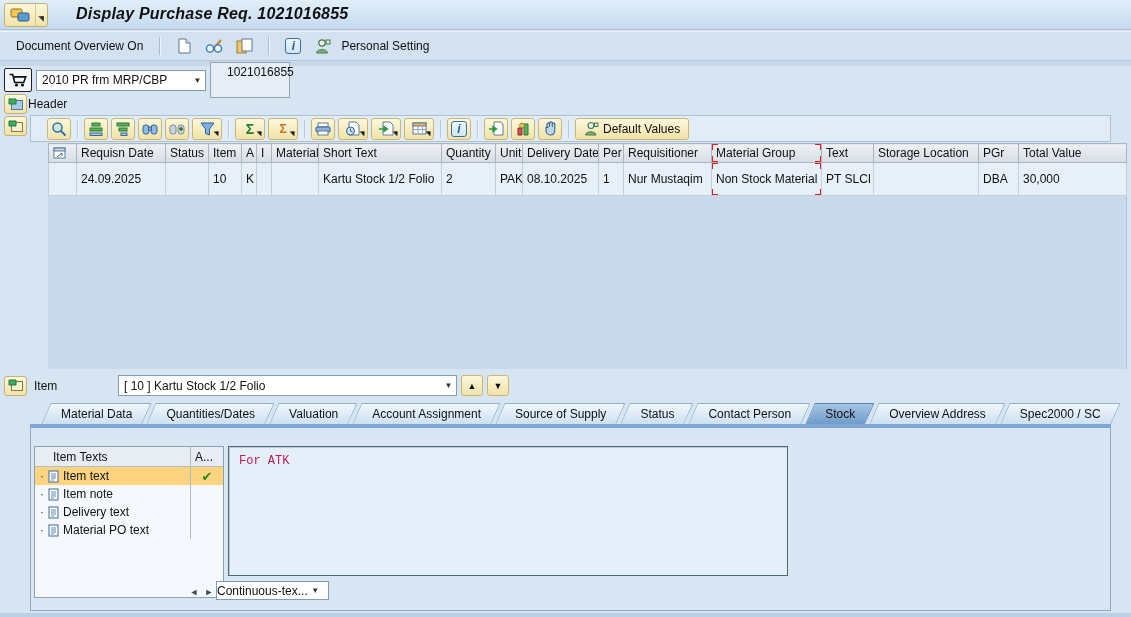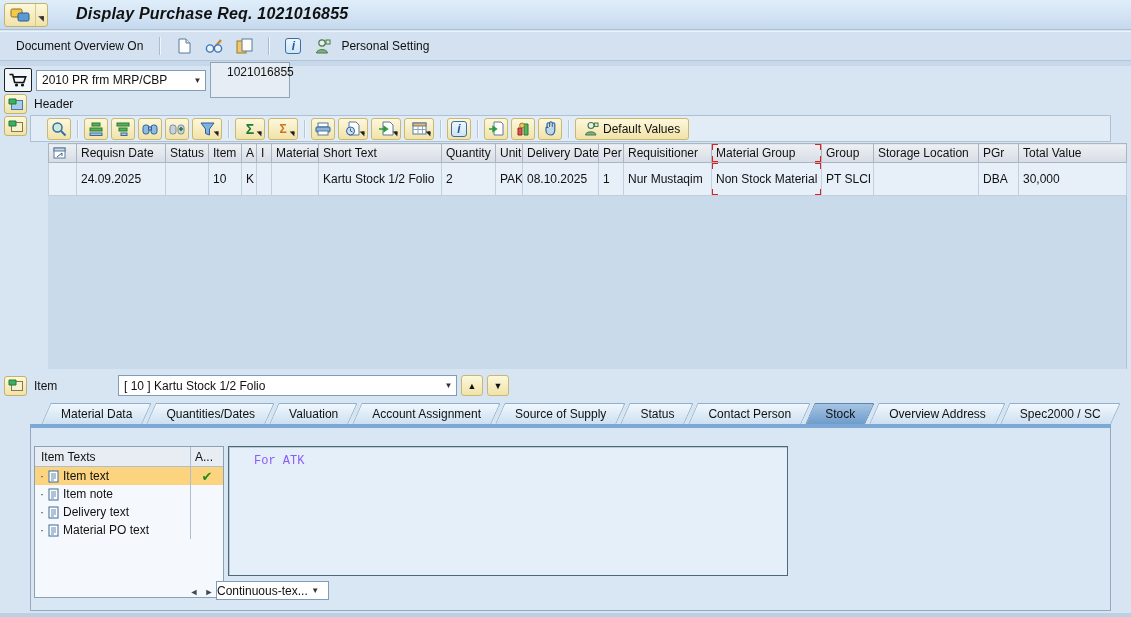--- a/index.html
+++ b/index.html
@@ -29,21 +29,21 @@
   .trans-row { position:absolute; left:0; top:67px; height:26px; display:flex; align-items:center; gap:4px; padding-left:4px; }
   .cart-btn { width:28px; height:24px; background:#f2f7fb; border:1.5px solid #222; border-radius:2px; display:flex; align-items:center; justify-content:center; }
   .combo { height:21px; background:#fff; border:1px solid #7f9db9; display:flex; align-items:center; }
   .combo .cb-lbl { flex:1; padding:0 5px; white-space:nowrap; overflow:hidden; }
   .dd-arr { width:15px; text-align:center; font-size:8px; color:#333; }
   .doctype { width:170px; }
   .ro-input { width:80px; height:36px; background:#e6edf4; border:1px solid #90a4b6; padding:1px 16px; line-height:17px; }
 
   
   .node-btn { width:23px; height:20px; background:linear-gradient(#fdf8dd,#f0e2a8); border:1px solid #c2b26e; border-radius:3px; display:flex; align-items:center; justify-content:center; }
-  .header-row { position:absolute; left:4px; top:94px; display:flex; align-items:center; gap:7px; }
+  .header-row { position:absolute; left:4px; top:94px; display:flex; align-items:center; gap:1px; }
 
   
   .grid-collapse { position:absolute; left:4px; top:116px; }
   .grid-toolbar { position:absolute; left:30px; top:115px; width:1081px; height:27px; background:#e2ecf6;
     border:1px solid #aec1d4; display:flex; align-items:center; padding-left:16px; gap:3px; }
   .gbtn { position:relative; width:24px; height:22px; background:linear-gradient(#fdf8dd,#f0e2a8); border:1px solid #c8b871; border-radius:3px; display:flex; align-items:center; justify-content:center; }
   .gbtn.dd { width:30px; }
   .gbtn.dd::after { content:""; position:absolute; right:2px; bottom:2px; border:3px solid transparent; border-top-color:#222; border-right-color:#222; transform:scale(.8); }
   .gsep { width:1px; height:18px; background:#b5c6d6; margin:0 3px; box-shadow:1px 0 0 #f0f6fb; }
   .defvals { width:auto; padding:0 8px; gap:4px; display:flex; align-items:center; font-size:12px; }
@@ -80,32 +80,32 @@
   .tab::before { content:""; position:absolute; inset:0; background:linear-gradient(#f0f7fd,#cde0f1); border:1px solid #8fb0cc; border-bottom:0; transform:skewX(-24deg); border-radius:0 2px 0 0; }
   .tab.active::before { background:linear-gradient(#a5c4e3,#6f9ccb); border-color:#5d86b0; }
   .tab > span { position:relative; }
   .tab-underbar { position:absolute; left:30px; top:424px; width:1081px; height:4px; background:#7da8d6; }
   .content-panel { position:absolute; left:30px; top:428px; width:1081px; height:183px; background:#d9e7f5;
     border:1px solid #93a9bd; border-top:0; }
 
   
   .texts-list { position:absolute; left:3px; top:18px; width:190px; height:152px; background:#f5f9fd; border:1px solid #8ba1b3; display:flex; flex-direction:column; }
   .thead { display:flex; height:20px; align-items:center; background:#e7edf3; border-bottom:1px solid #aebecb; }
-  .thead .t1 { flex:1; padding-left:6px; }
+  .thead .t1 { flex:1; padding-left:18px; }
   .thead .t2 { width:33px; align-self:stretch; display:flex; align-items:center; padding-left:4px; border-left:1px solid #aebecb; }
   .trow { display:flex; height:18px; }
   .trow .lbl-cell { flex:1; display:flex; align-items:center; gap:4px; padding-left:5px; }
   .trow .st-cell { width:33px; border-left:1px solid #aebecb; display:flex; align-items:center; justify-content:center; }
   .trow.sel .lbl-cell, .trow.sel .st-cell { background:#fcd480; }
   .blt { color:#333; }
   .check { color:#1f8a1f; font-weight:bold; font-size:13px; }
 
   
   .editor { position:absolute; left:197px; top:18px; width:560px; height:130px; background:#e5effa; border:1px solid #4f6878; box-shadow:inset 1px 1px 0 #b9c9d6; }
-  .editor pre { font-family:"Liberation Mono","DejaVu Sans Mono",monospace; font-size:12px; padding:7px 25px; color:#8b5cf6; }
+  .editor pre { font-family:"Liberation Mono","DejaVu Sans Mono",monospace; font-size:12px; padding:7px 10px; color:#be185d; }
   .hsc { position:absolute; top:157px; width:14px; height:14px; color:#3a4a58; font-size:9px; display:flex; align-items:center; justify-content:center; }
   .hsc.l { left:156px; } .hsc.r { left:171px; }
   .style-dd { position:absolute; left:185px; top:153px; width:113px; height:19px; background:#fff; border:1px solid #7f9db9; display:flex; align-items:center; }
 
   svg { display:block; }
 </style>
 </head>
 <body>
 
 <div class="screen">
@@ -340,21 +340,21 @@
           <th>A</th>
           <th>I</th>
           <th>Material</th>
           <th>Short Text</th>
           <th class="r">Quantity</th>
           <th>Unit</th>
           <th>Delivery Date</th>
           <th>Per</th>
           <th>Requisitioner</th>
           <th class="redmark">Material Group</th>
-          <th>Group</th>
+          <th>Text</th>
           <th>Storage Location</th>
           <th>PGr</th>
           <th class="r">Total Value</th>
         </tr>
       </thead>
       <tbody>
         <tr>
           <td class="selcell"></td>
           <td>24.09.2025</td>
           <td></td>

